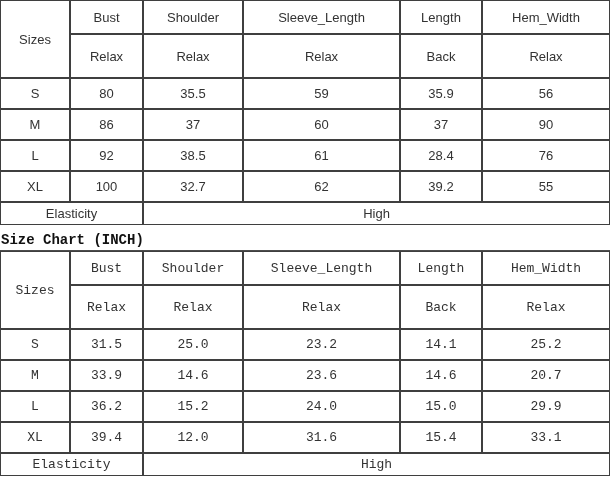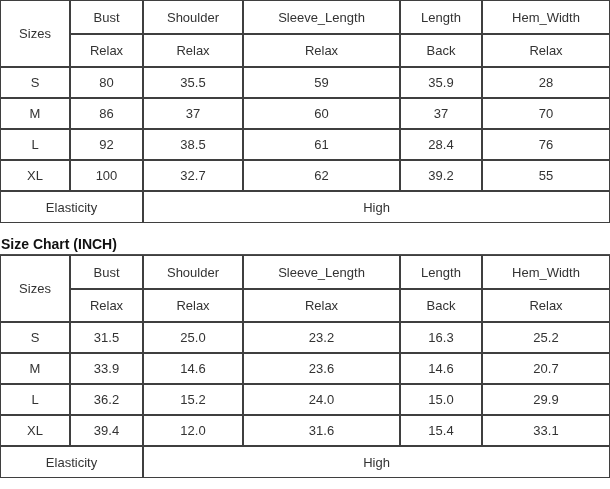--- a/index.html
+++ b/index.html
@@ -4,21 +4,21 @@
 <style>
   * { box-sizing: border-box; }
   html, body {
     margin: 0;
     padding: 0;
     background: #ffffff;
     width: 610px;
     font-family: "Liberation Sans", "DejaVu Sans", sans-serif;
   }
   .chart-section { width: 610px; }
-  .chart-section + .chart-section { margin-top: 11px; }
+  .chart-section + .chart-section { margin-top: 5px; font-family: Liberation Mono, monospace; }
   .chart-title {
     margin: 0;
     font-size: 14px;
     font-weight: bold;
     color: #111111;
     line-height: 17px;
     padding: 2px 0 1px 1px;
     border-bottom: 1px solid #4d4d4d;
   }
   table.size-table {
@@ -33,22 +33,22 @@
     vertical-align: middle;
     font-size: 13px;
     font-weight: normal;
     color: #333333;
     padding: 0;
     height: 31px;
     overflow: hidden;
     white-space: nowrap;
   }
   .size-table tr.row-header td { height: 34px; }
-  .size-table tr.row-subheader td { height: 33px; }
-  .size-table tr.row-footer td { height: 32px; }
+  .size-table tr.row-subheader td { height: 44px; }
+  .size-table tr.row-footer td { height: 23px; }
 </style>
 </head>
 <body>
 
 <section class="chart-section">
   <table class="size-table">
     <colgroup>
       <col style="width:70px">
         <col style="width:73px">
         <col style="width:100px">
@@ -71,29 +71,29 @@
         <td>Relax</td>
         <td>Back</td>
         <td>Relax</td>
       </tr>
       <tr>
         <td>S</td>
         <td>80</td>
         <td>35.5</td>
         <td>59</td>
         <td>35.9</td>
-        <td>28</td>
+        <td>56</td>
       </tr>
       <tr>
         <td>M</td>
         <td>86</td>
         <td>37</td>
         <td>60</td>
         <td>37</td>
-        <td>70</td>
+        <td>90</td>
       </tr>
       <tr>
         <td>L</td>
         <td>92</td>
         <td>38.5</td>
         <td>61</td>
         <td>28.4</td>
         <td>76</td>
       </tr>
       <tr>
@@ -137,21 +137,21 @@
         <td>Relax</td>
         <td>Relax</td>
         <td>Back</td>
         <td>Relax</td>
       </tr>
       <tr>
         <td>S</td>
         <td>31.5</td>
         <td>25.0</td>
         <td>23.2</td>
-        <td>16.3</td>
+        <td>14.1</td>
         <td>25.2</td>
       </tr>
       <tr>
         <td>M</td>
         <td>33.9</td>
         <td>14.6</td>
         <td>23.6</td>
         <td>14.6</td>
         <td>20.7</td>
       </tr>

